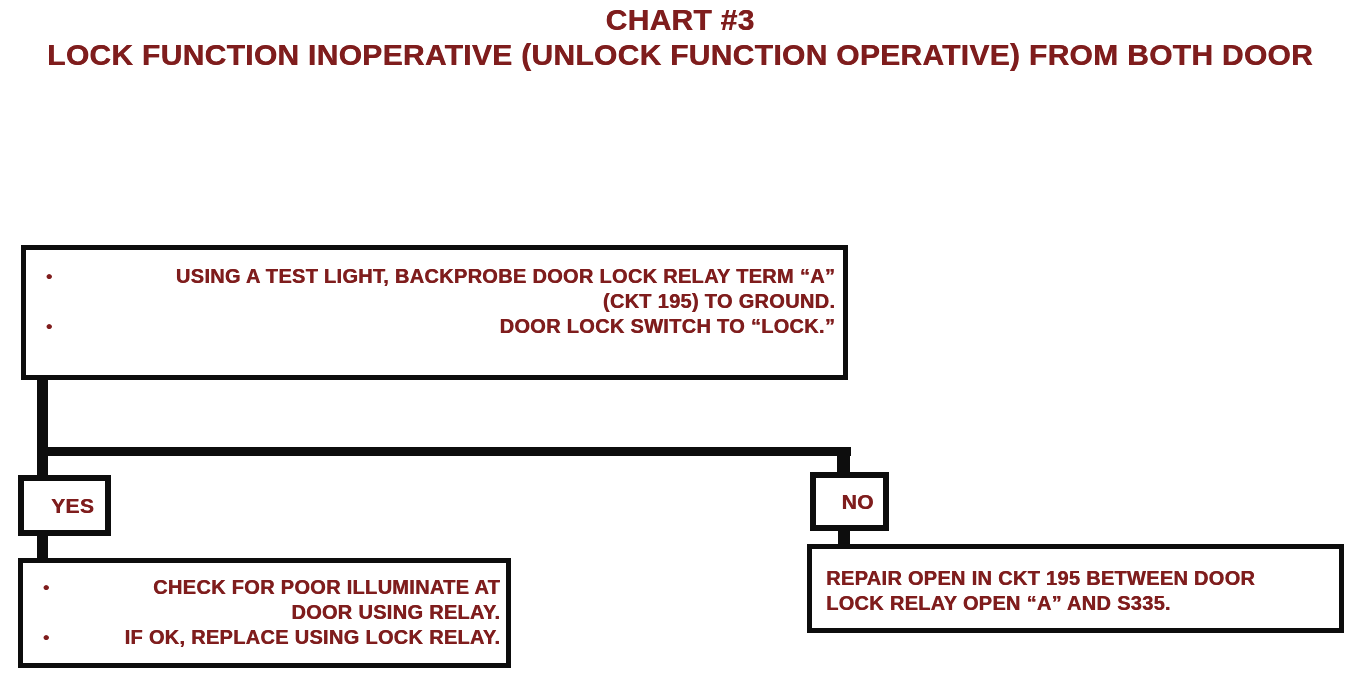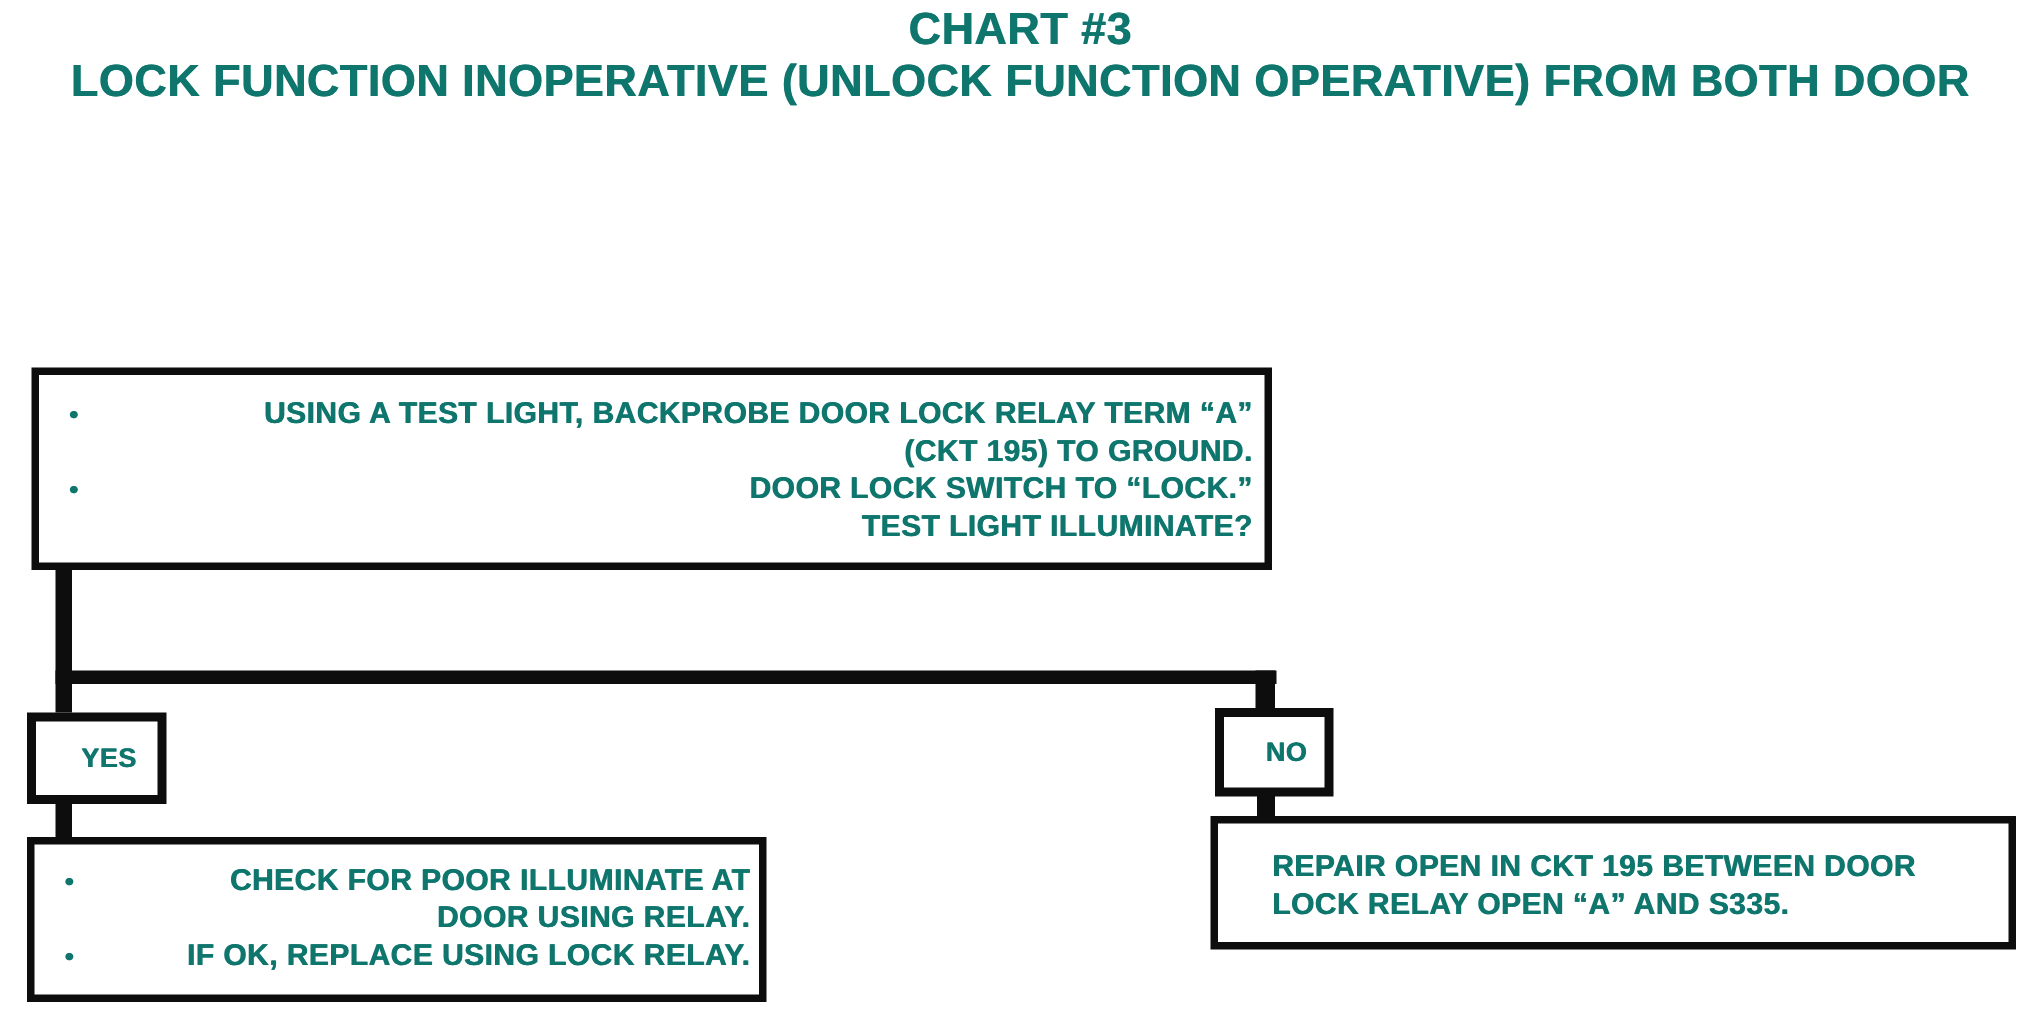--- a/index.html
+++ b/index.html
@@ -1,21 +1,21 @@
 <!DOCTYPE html>
 <html><head>
 <meta charset="utf-8">
 <style>
   html, body { margin: 0; padding: 0; }
   .canvas {
     position: relative;
     width: 1360px;
     height: 676px;
     background: #ffffff;
-    color: #0f766e;
+    color: #7f1d1d;
     font-family: "Liberation Sans", sans-serif;
     overflow: hidden;
   }
   .heavy {
     font-weight: bold;
     text-shadow: 0.5px 0 0 currentColor;
     letter-spacing: 0.3px;
   }
   .title-block {
     position: absolute;
@@ -39,32 +39,32 @@
     padding: 14px 8px 0 20px;
   }
   .result-box-yes {
     left: 18px; top: 558px;
     width: 493px; height: 110px;
     padding: 12px 6px 0 20px;
   }
   .result-box-no {
     left: 807px; top: 544px;
     width: 537px; height: 89px;
-    padding: 17px 6px 0 36px;
+    padding: 17px 6px 0 14px;
   }
   .body-text { font-size: 20px; line-height: 25px; }
   .bullet-row { display: flex; align-items: flex-start; }
   .bullet-glyph { flex: 0 0 19px; width: 19px; font-size: 17px; line-height: 25px; }
   .bullet-lines { flex: 1 1 auto; text-align: right; }
   .label-box {
     border-width: 6px;
     display: flex;
     align-items: center;
     justify-content: center;
-    font-size: 18px;
+    font-size: 21px;
     padding-left: 16px;
   }
   .yes-box { left: 18px; top: 475px; width: 93px; height: 61px; }
   .no-box  { left: 810px; top: 472px; width: 79px; height: 59px; }
   .connector { position: absolute; background: #0d0d0d; }
   .v-from-question { left: 37px; top: 377px; width: 11px; height: 99px; }
   .h-branch        { left: 37px; top: 447px; width: 814px; height: 9px; }
   .v-to-no         { left: 837px; top: 447px; width: 13px; height: 26px; }
   .v-yes-to-result { left: 37px; top: 533px; width: 11px; height: 26px; }
   .v-no-to-result  { left: 838px; top: 528px; width: 12px; height: 17px; }
@@ -84,21 +84,20 @@
       <span class="bullet-glyph">•</span>
       <div class="bullet-lines">
         <div>USING A TEST LIGHT, BACKPROBE DOOR LOCK RELAY TERM “A”</div>
         <div>(CKT 195) TO GROUND.</div>
       </div>
     </div>
     <div class="bullet-row">
       <span class="bullet-glyph">•</span>
       <div class="bullet-lines">
         <div>DOOR LOCK SWITCH TO “LOCK.”</div>
-        <div>TEST LIGHT ILLUMINATE?</div>
       </div>
     </div>
   </section>
 
   <div class="connector v-from-question"></div>
   <div class="connector h-branch"></div>
   <div class="connector v-to-no"></div>
 
   <div class="box label-box yes-box heavy">
     <span>YES</span>

